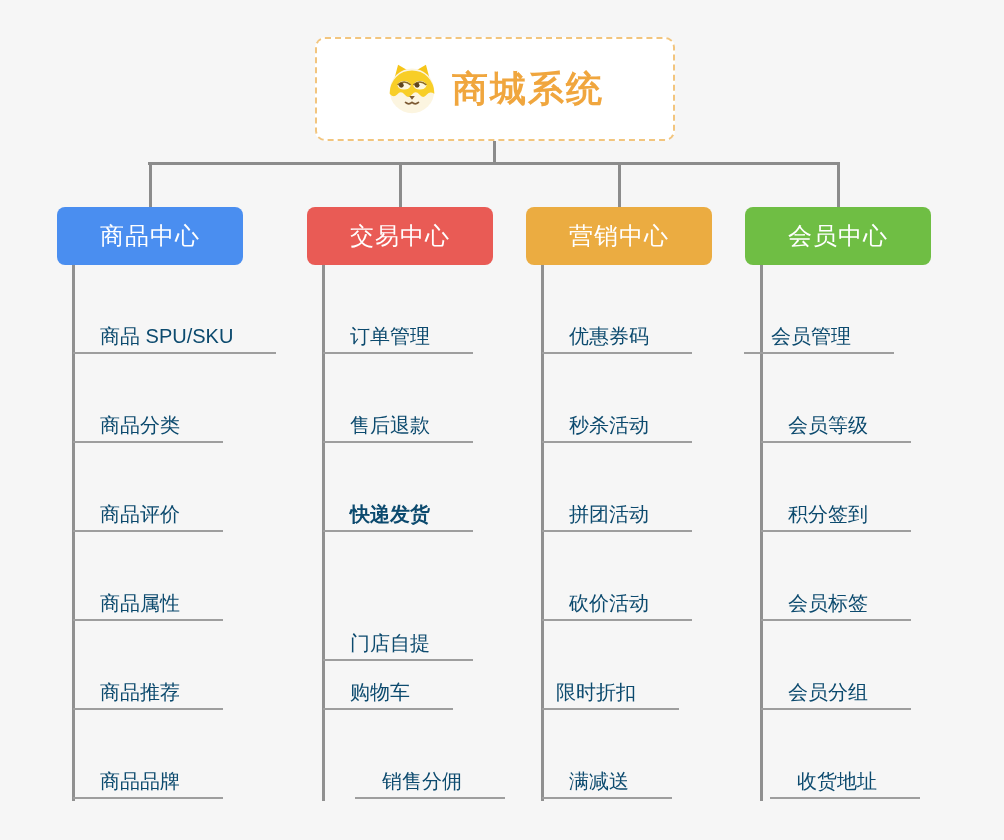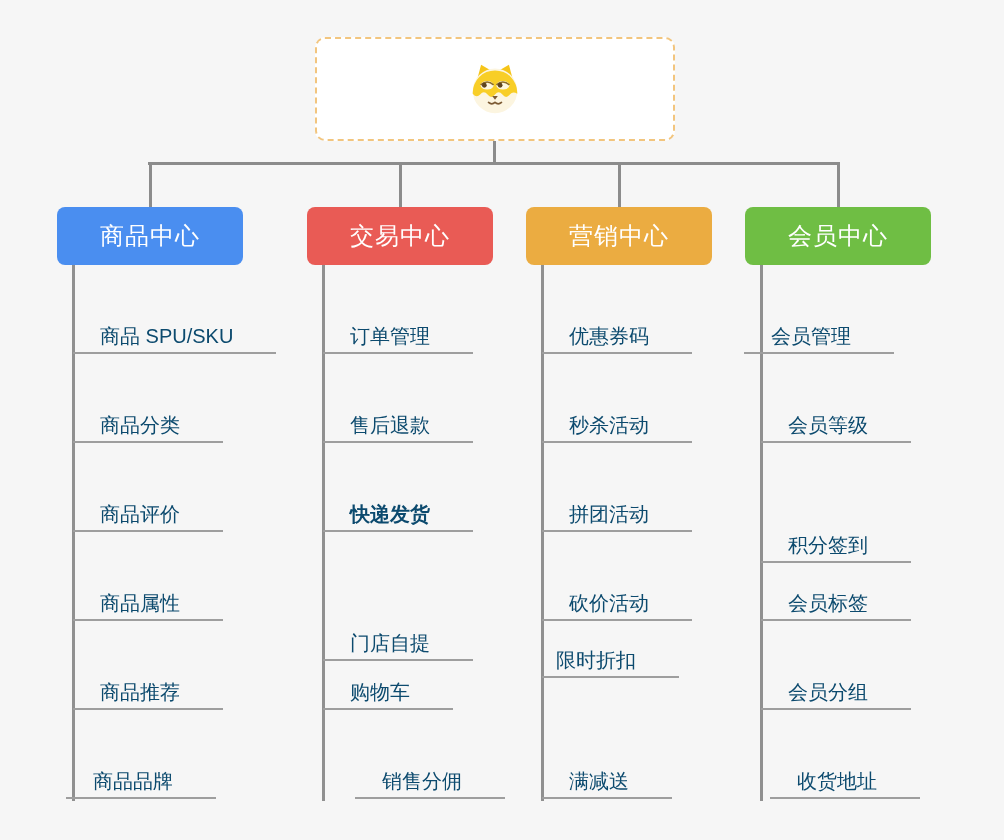--- a/index.html
+++ b/index.html
@@ -72,56 +72,57 @@
         <ellipse cx="36.5" cy="24" rx="7" ry="4.6" fill="#fdf7df"></ellipse>
         <path d="M12.5 23.5 Q19.5 17.5 26.5 23.5" fill="none" stroke="#8a6a25" stroke-width="1.6"></path>
         <path d="M29.5 23.5 Q36.5 17.5 43.5 23.5" fill="none" stroke="#8a6a25" stroke-width="1.6"></path>
         <circle cx="16.5" cy="24" r="2.6" fill="#5d4420"></circle>
         <circle cx="33.5" cy="24" r="2.6" fill="#5d4420"></circle>
 
         <path d="M25 35.5 h6 l-3 4 z" fill="#7c5a33"></path>
         <path d="M21 42.5 Q24.5 45.5 28 42.5 Q31.5 45.5 35 42.5" fill="none" stroke="#7c5a33" stroke-width="1.8" stroke-linecap="round"></path>
       </svg>
     </span>
+    <span class="root-title">商城系统</span>
   </div>
 
   <div class="conn" style="left:493px;top:141px;width:3px;height:24px;"></div>
   <div class="conn" style="left:148px;top:162px;width:691px;height:3px;"></div>
 
   <div id="branches">
       <div class="conn" style="left: 149px; top: 162px; width: 3px; height: 45px;"></div>
       <div class="branch-header" style="left: 57px; background: rgb(74, 142, 240);">商品中心</div>
       <div class="spine" style="left: 72px;"></div>
       <div class="child" style="left: 73px; top: 320px;">商品 SPU/SKU</div>
       <div class="child" style="left: 73px; top: 409px;">商品分类</div>
       <div class="child" style="left: 73px; top: 498px;">商品评价</div>
       <div class="child" style="left: 73px; top: 587px;">商品属性</div>
       <div class="child" style="left: 73px; top: 676px;">商品推荐</div>
-      <div class="child" style="left: 66px; top: 765px;">商品品牌</div>
+      <div class="child" style="left: 73px; top: 765px;">商品品牌</div>
       <div class="conn" style="left: 399px; top: 162px; width: 3px; height: 45px;"></div>
       <div class="branch-header" style="left: 307px; background: rgb(233, 91, 85);">交易中心</div>
       <div class="spine" style="left: 322px;"></div>
       <div class="child" style="left: 323px; top: 320px;">订单管理</div>
       <div class="child" style="left: 323px; top: 409px;">售后退款</div>
       <div class="child" style="left: 323px; top: 498px; font-weight: bold;">快递发货</div>
       <div class="child" style="left: 323px; top: 587px; margin-top: 40px;">门店自提</div>
       <div class="child" style="left: 323px; top: 676px;">购物车</div>
       <div class="child" style="left: 319px; top: 765px; margin-left: 36px;">销售分佣</div>
       <div class="conn" style="left: 618px; top: 162px; width: 3px; height: 45px;"></div>
       <div class="branch-header" style="left: 526px; background: rgb(235, 172, 65);">营销中心</div>
       <div class="spine" style="left: 541px;"></div>
       <div class="child" style="left: 542px; top: 320px;">优惠券码</div>
       <div class="child" style="left: 542px; top: 409px;">秒杀活动</div>
       <div class="child" style="left: 542px; top: 498px;">拼团活动</div>
       <div class="child" style="left: 542px; top: 587px;">砍价活动</div>
-      <div class="child" style="left: 542px; top: 644px; padding-left: 14px;">限时折扣</div>
+      <div class="child" style="left: 542px; top: 676px; padding-left: 14px;">限时折扣</div>
       <div class="child" style="left: 542px; top: 765px;">满减送</div>
       <div class="conn" style="left: 837px; top: 162px; width: 3px; height: 45px;"></div>
       <div class="branch-header" style="left: 745px; background: rgb(111, 190, 68);">会员中心</div>
       <div class="spine" style="left: 760px;"></div>
       <div class="child" style="left: 744px; top: 320px;">会员管理</div>
       <div class="child" style="left: 761px; top: 409px;">会员等级</div>
-      <div class="child" style="left: 761px; top: 498px; margin-top: 31px;">积分签到</div>
+      <div class="child" style="left: 761px; top: 498px;">积分签到</div>
       <div class="child" style="left: 761px; top: 587px;">会员标签</div>
       <div class="child" style="left: 761px; top: 676px;">会员分组</div>
       <div class="child" style="left: 770px; top: 765px;">收货地址</div>
     </div>
 </div>
 
 </body></html>

